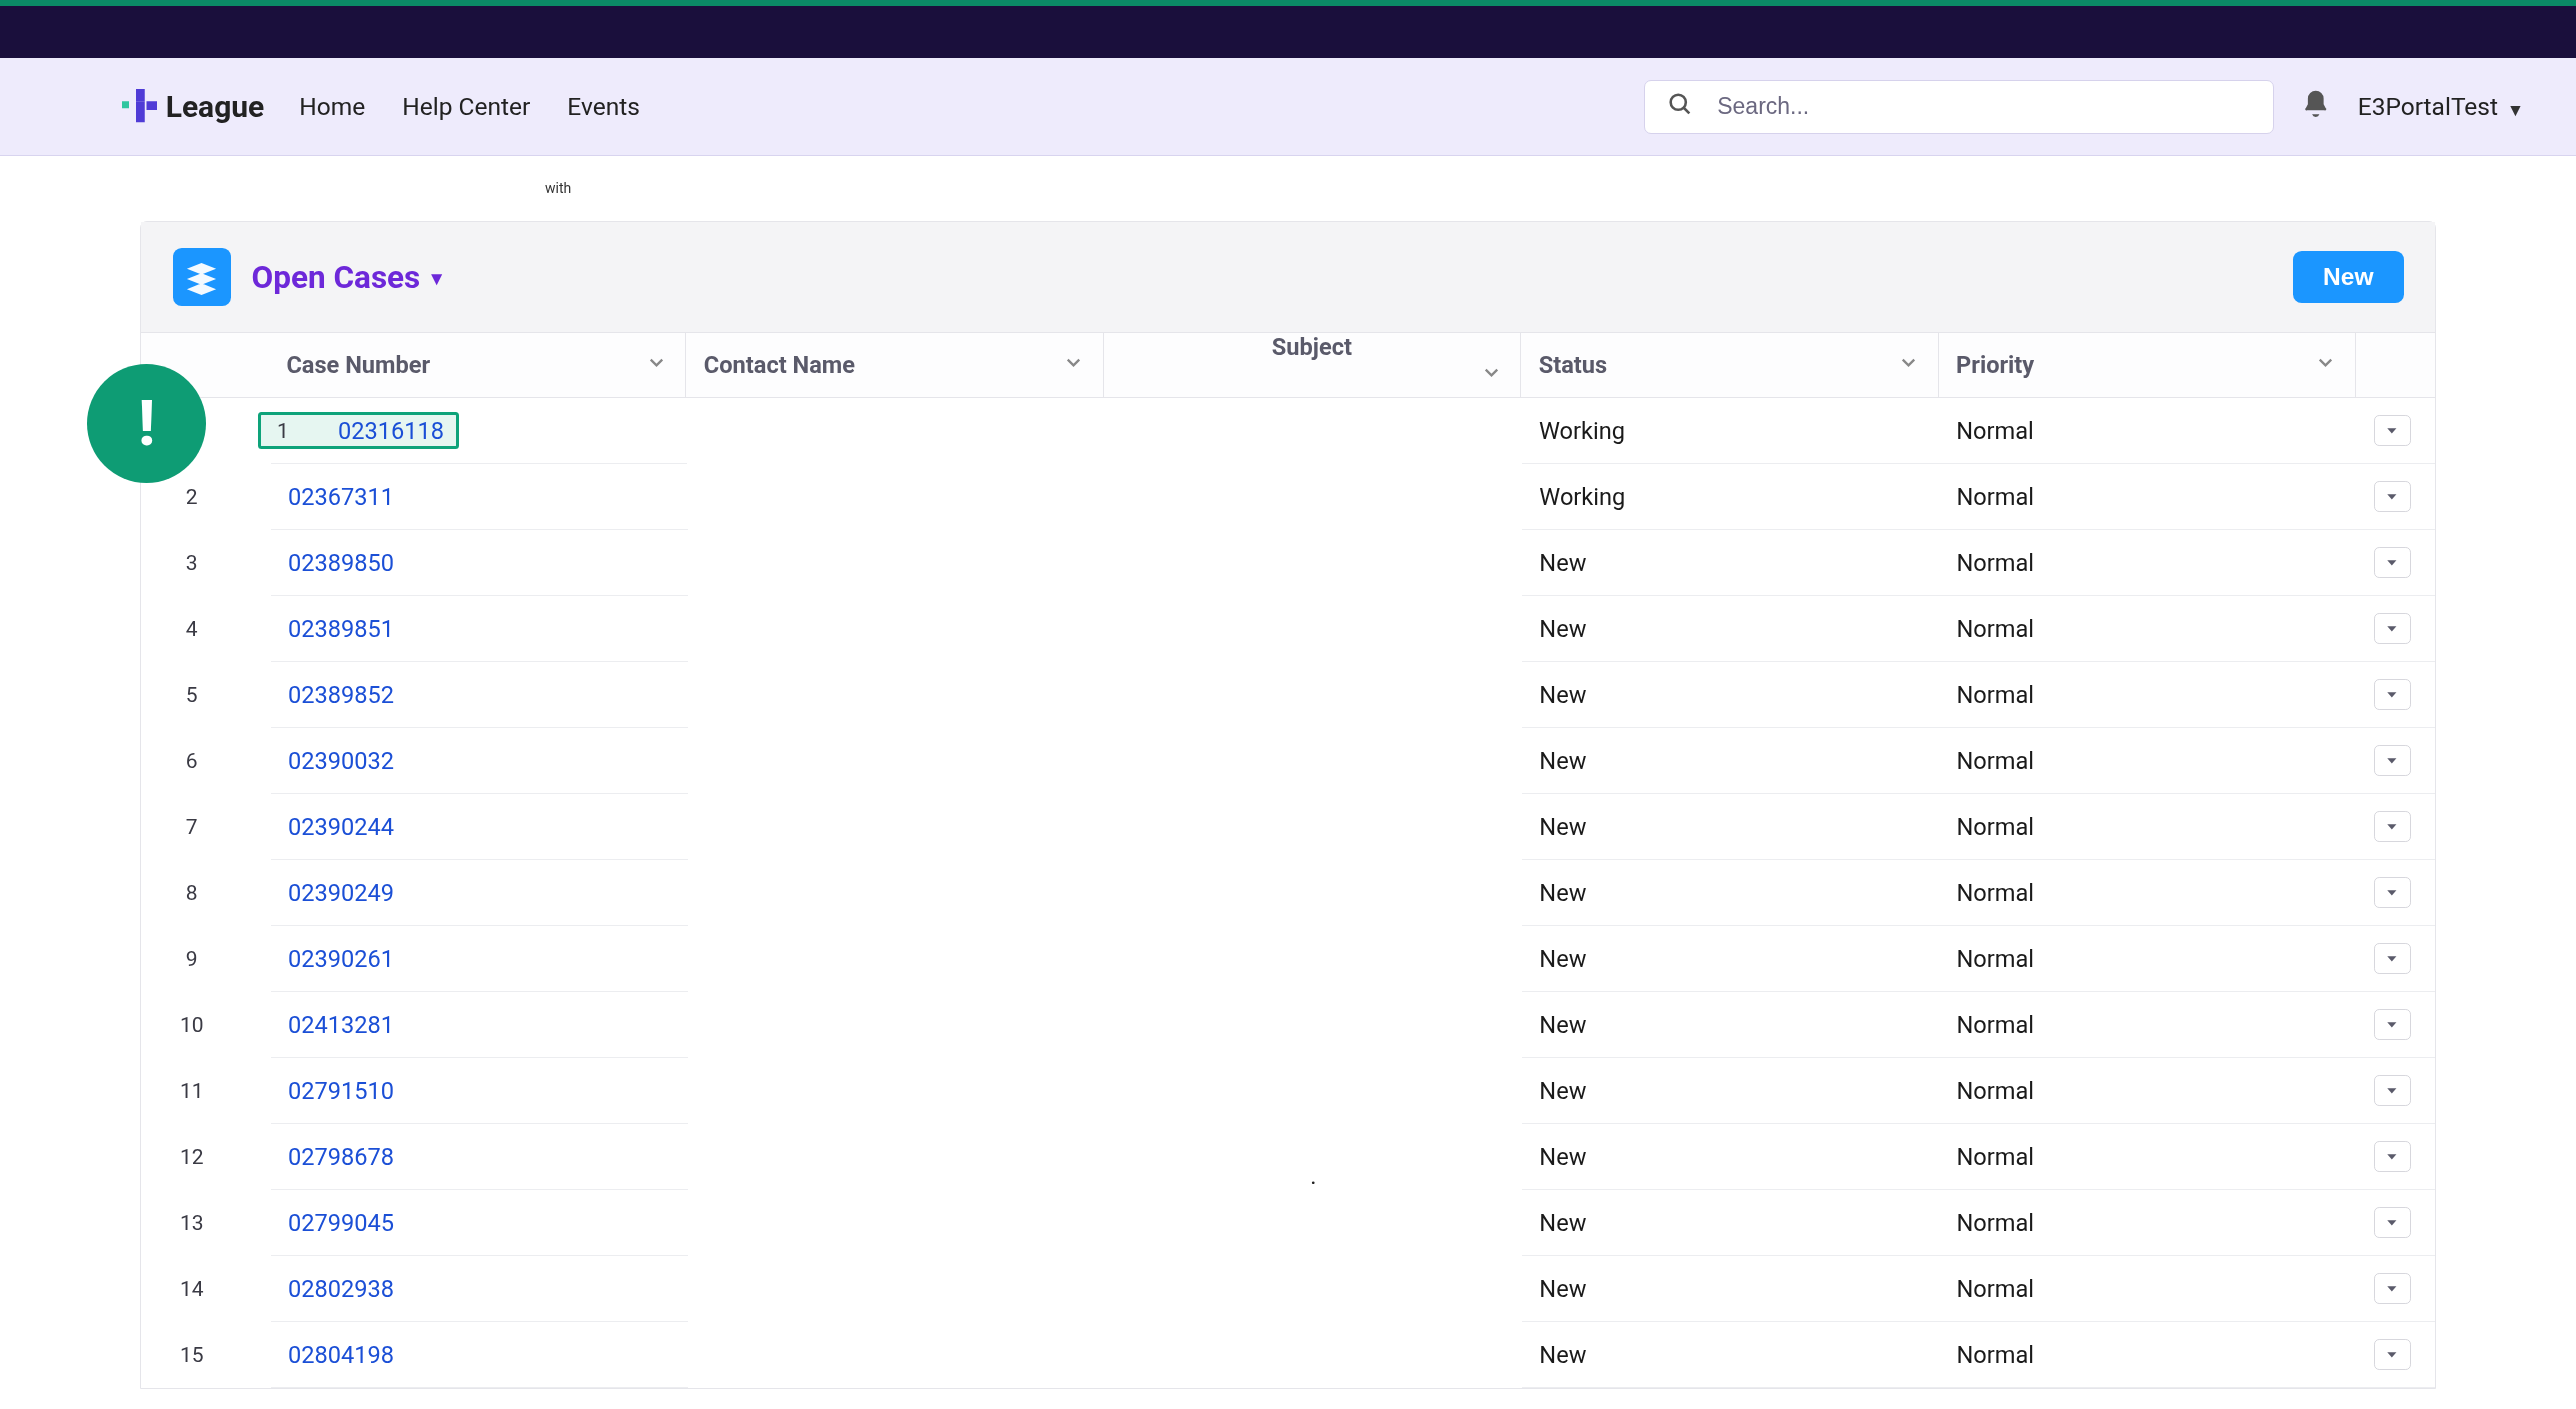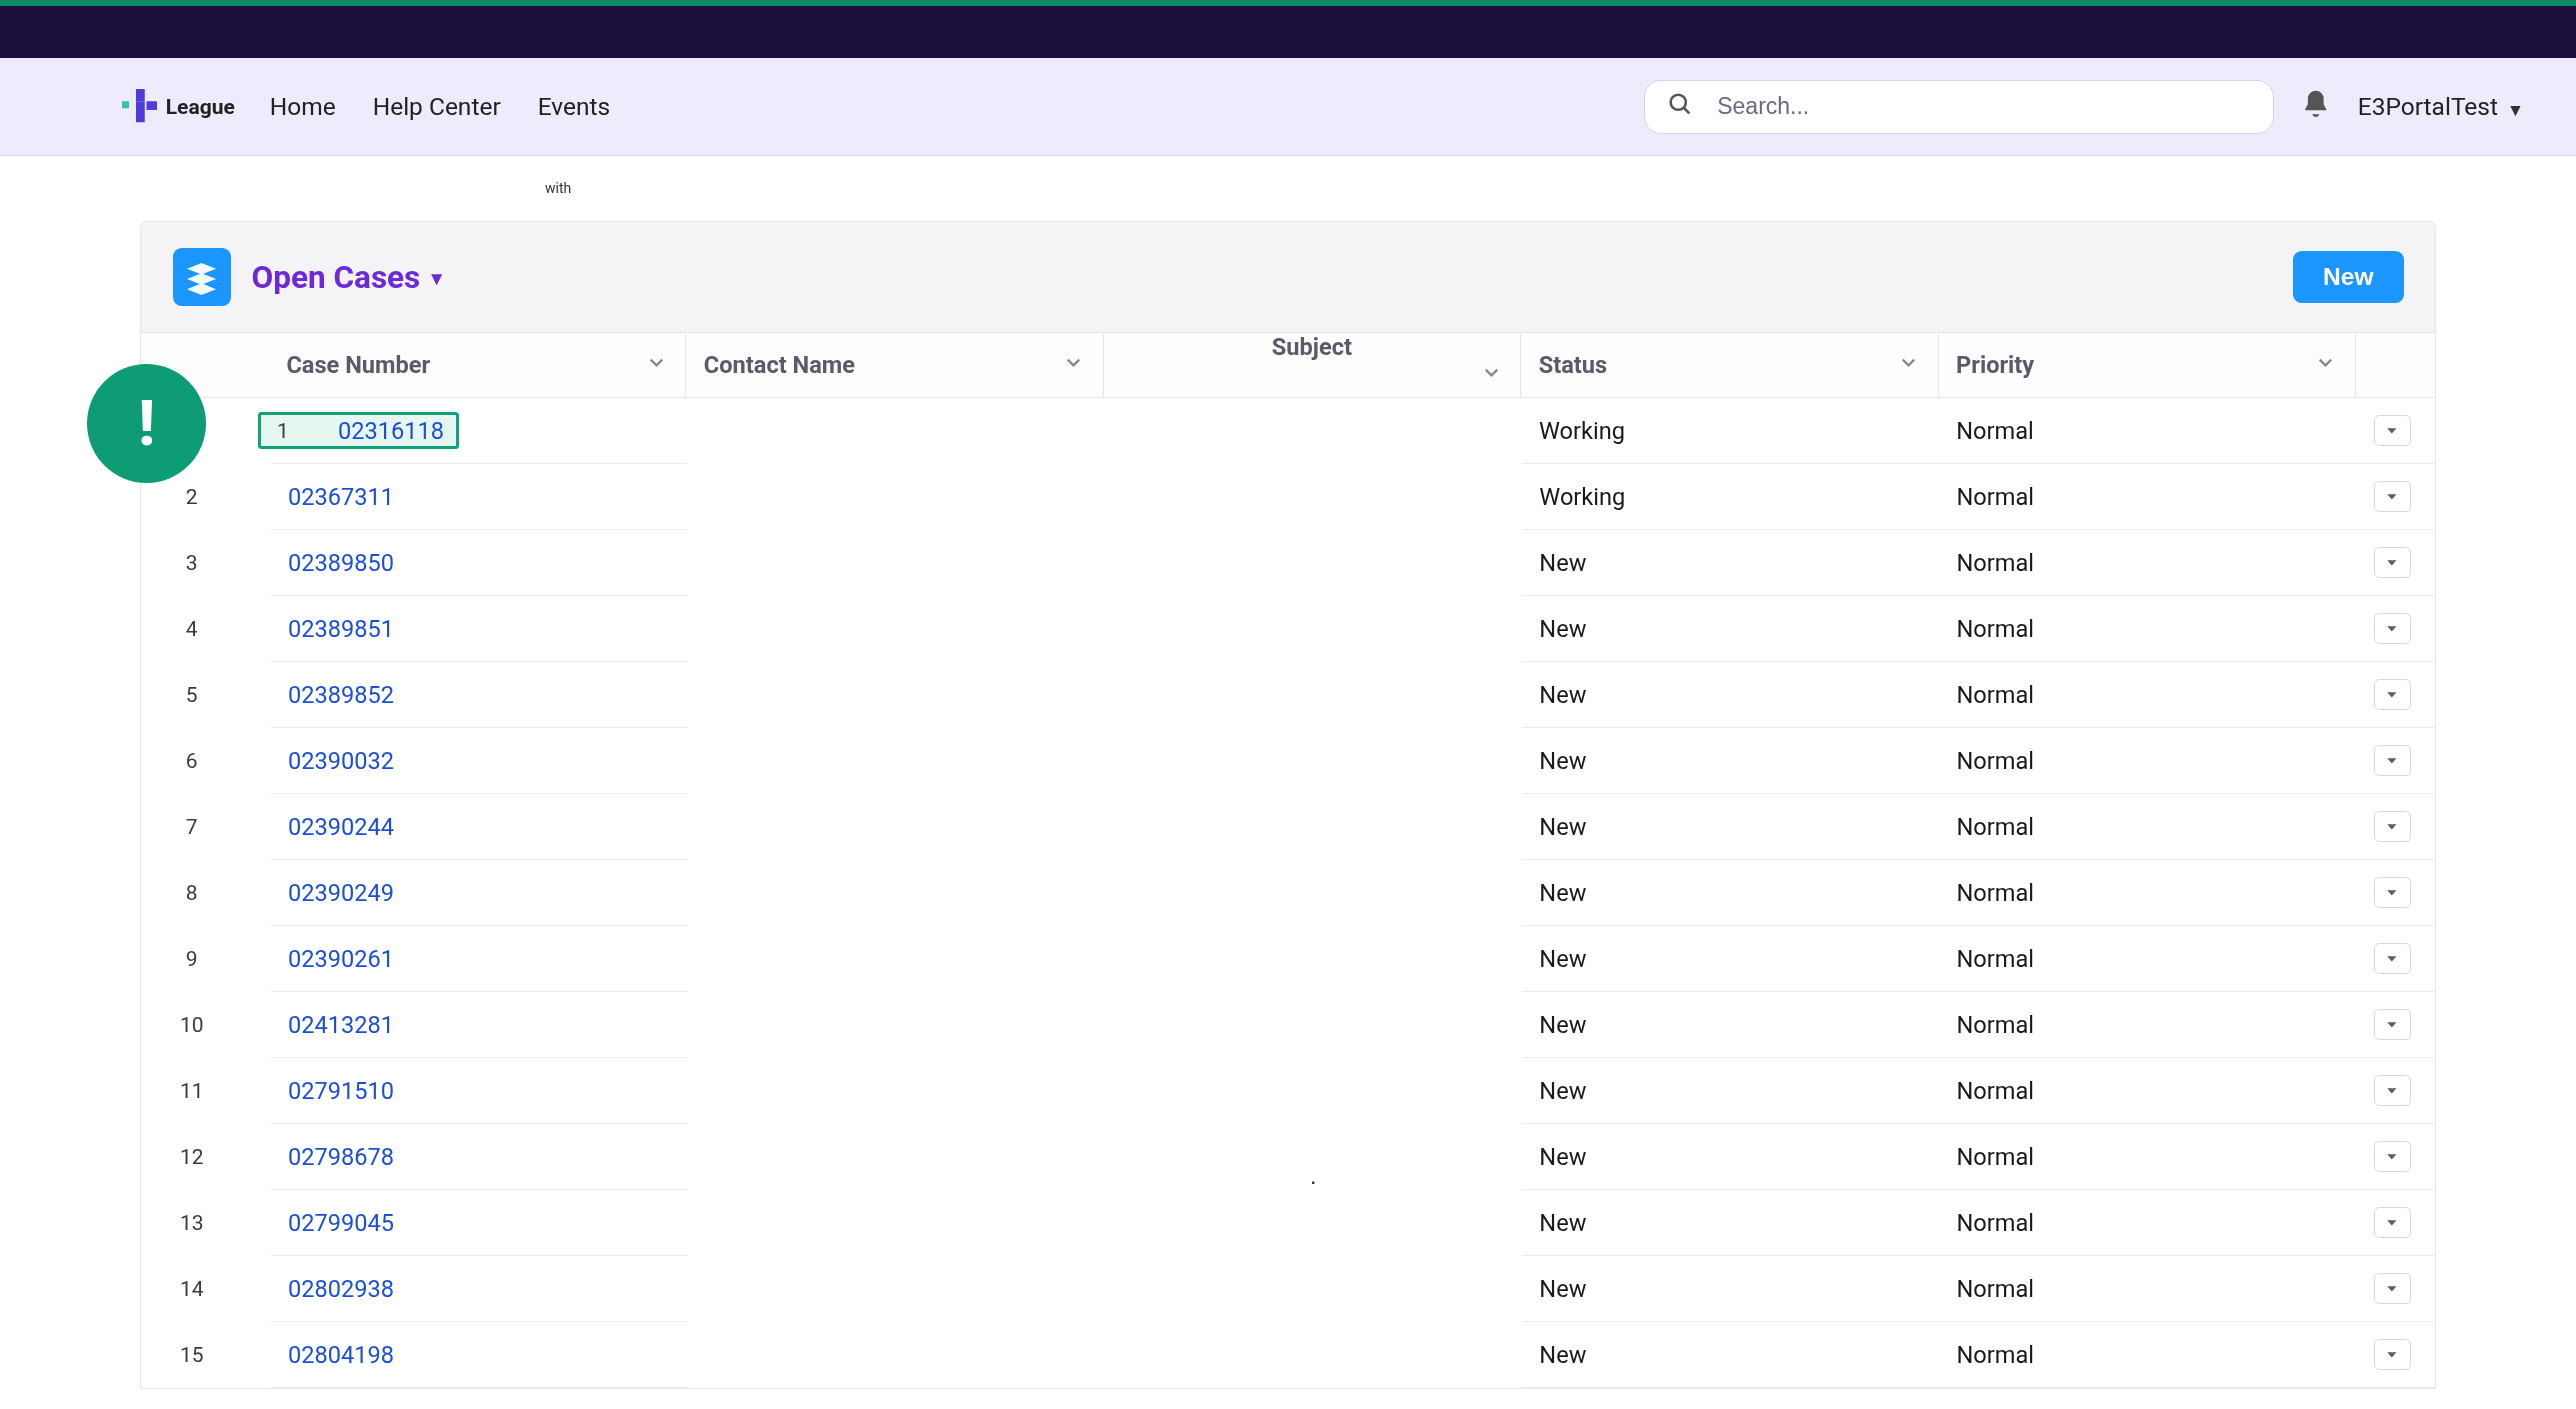--- a/index.html
+++ b/index.html
@@ -22,30 +22,30 @@
   .logo {
     display: flex;
     align-items: center;
     gap: 8.7px;
     margin-right: 35px;
   }
   .logo-mark {
     width: 35px; height: 35px; position: relative;
   }
   .logo-mark svg { width: 35px; height: 35px; }
-  .logo-text { font-weight: 700; font-size: 21px; color: #222; }
+  .logo-text { font-weight: 700; font-size: 30px; color: #222; }
   .nav-links { display: flex; gap: 37px; }
   .nav-link { color: #222; font-size: 24.5px; cursor: pointer; }
   .nav-right { margin-left: auto; display: flex; align-items: center; gap: 26px; }
   .search-wrap {
     width: 630px;
     height: 54px;
     background: #fff;
     border: 0.9px solid #d6d2ec;
-    border-radius: 17px;
+    border-radius: 7px;
     display: flex;
     align-items: center;
     padding: 0 21px;
   }
   .search-wrap svg { width: 28px; height: 28px; color: #555; margin-right: 23px; }
   .search-input {
     flex: 1;
     border: none;
     outline: none;
     font-size: 23px;

